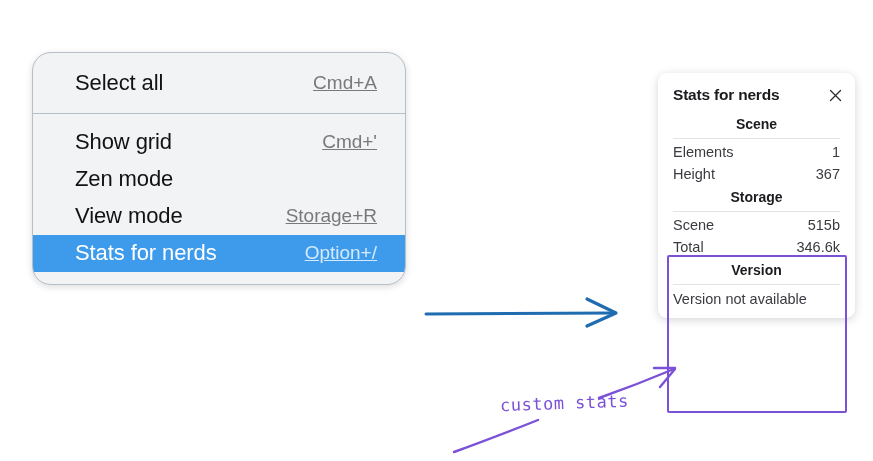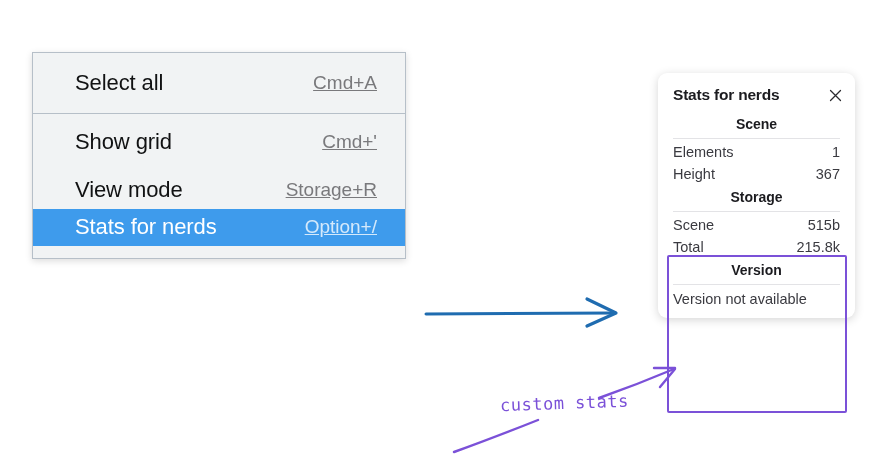--- a/index.html
+++ b/index.html
@@ -17,21 +17,21 @@
   }
 
   
   #context-menu {
     position: absolute;
     left: 32px;
     top: 52px;
     width: 374px;
     background: #f1f3f4;
     border: 1px solid #b6bfc8;
-    border-radius: 0;
+    border-radius: 19px;
     box-shadow: 0 2px 7px rgba(0,0,0,0.14);
     overflow: hidden;
     box-sizing: border-box;
   }
   .menu-group { padding: 6px 0; }
   .menu-group.group-top { padding: 12px 0 11px 0; }
   .menu-group.group-bottom { padding: 10px 0 12px 0; }
   .menu-separator {
     height: 1px;
     background: #b6bfc8;
@@ -193,20 +193,21 @@
   </div>
 
   <div class="menu-separator"></div>
 
   <div class="menu-group group-bottom">
     <div class="menu-item">
       <span class="mi-label">Show grid</span>
       <span class="mi-shortcut">Cmd+'</span>
     </div>
     <div class="menu-item">
+      <span class="mi-label">Zen mode</span>
     </div>
     <div class="menu-item">
       <span class="mi-label">View mode</span>
       <span class="mi-shortcut">Storage+R</span>
     </div>
     <div class="menu-item selected">
       <span class="mi-label">Stats for nerds</span>
       <span class="mi-shortcut">Option+/</span>
     </div>
   </div>
@@ -245,21 +246,21 @@
 
     <div class="sp-section">
       <div class="sp-section-title">Storage</div>
       <div class="sp-rule"></div>
       <div class="sp-row">
         <span class="sp-key">Scene</span>
         <span class="sp-val">515b</span>
       </div>
       <div class="sp-row">
         <span class="sp-key">Total</span>
-        <span class="sp-val">215.8k</span>
+        <span class="sp-val">346.6k</span>
       </div>
     </div>
 
     <div class="sp-section">
       <div class="sp-section-title">Version</div>
       <div class="sp-rule"></div>
       <div class="sp-fullrow">Version not available</div>
     </div>
 
   </div>

